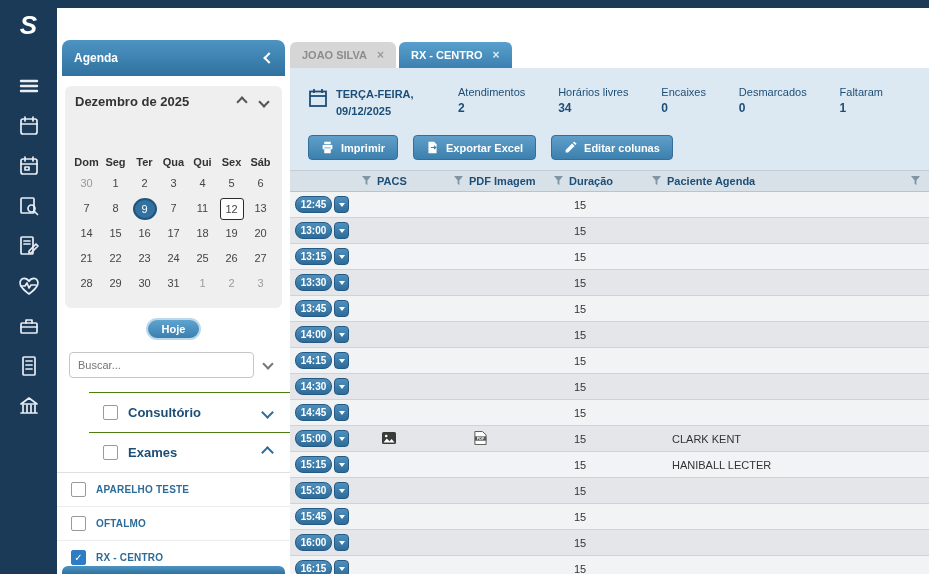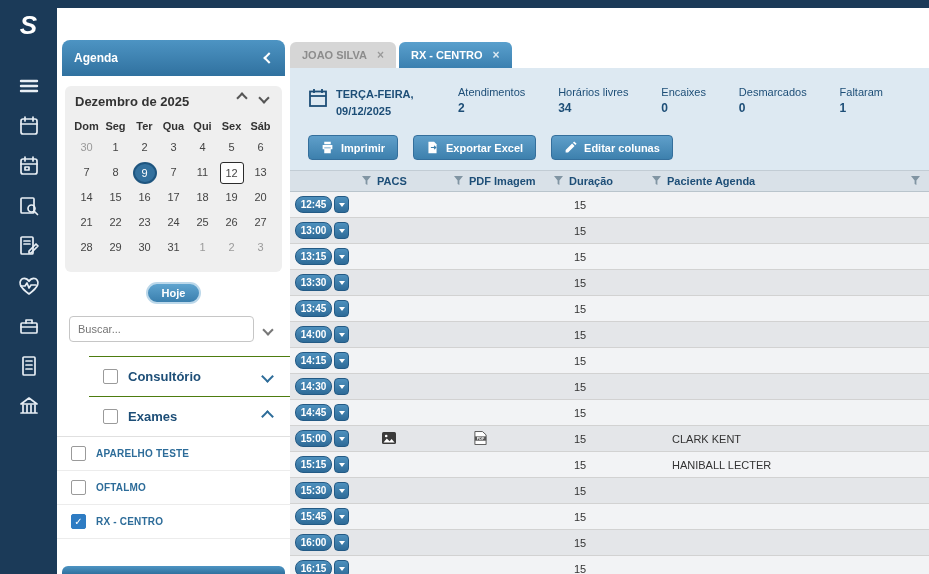--- a/index.html
+++ b/index.html
@@ -17,35 +17,35 @@
   
   .left-panel{position:absolute;left:57px;top:8px;width:233px;bottom:0;background:#fff;z-index:4;}
   .agenda-header{margin:32px 5px 0;height:36px;border-radius:8px 8px 0 0;
       background:linear-gradient(#4d94c3,#30719f);display:flex;align-items:center;
       justify-content:space-between;padding:0 12px;color:#fff;font-weight:bold;font-size:12px;}
   .chev{display:inline-block;width:6px;height:6px;border-right:2px solid currentColor;border-bottom:2px solid currentColor;}
   .chev.down{transform:rotate(45deg);}
   .chev.up{transform:rotate(-135deg);}
   .chev.left{transform:rotate(135deg);}
   .cal-card{margin:10px 8px 0;background:#efefef;border-radius:6px;padding:8px 6px 10px;}
-  .cal-top{display:flex;justify-content:space-between;padding:0 4px 6px;}
+  .cal-top{display:flex;align-items:center;justify-content:space-between;padding:0 4px 6px;}
   .cal-month{font-size:13px;font-weight:bold;color:#333;}
   .cal-nav{display:flex;gap:14px;color:#555;padding-right:4px;}
   .cal-nav span{cursor:pointer;}
-  .cal-grid{display:grid;grid-template-columns:repeat(7,29px);justify-content:center;}
+  .cal-grid{display:grid;grid-template-columns:repeat(7,29px);justify-content:center;margin-top:36px;}
   .cal-h{height:22px;display:flex;align-items:center;justify-content:center;font-size:11px;font-weight:bold;color:#333;}
   .cal-d{height:25px;display:flex;justify-content:center;font-size:11px;color:#444;cursor:pointer;}
   .cal-d span{width:22px;height:20px;display:flex;align-items:center;justify-content:center;border-radius:4px;}
   .cal-d.other{color:#9a9a9a;}
   .cal-d.sel span{background:#34719e;border:2px solid #1e557f;border-radius:50%;color:#fff;width:20px;height:18px;}
   .cal-d.today span{border:1px solid #2b2b2b;border-radius:3px;background:#fdfdfd;}
   .hoje-wrap{display:flex;justify-content:center;margin:10px 0 12px;}
   .hoje{background:linear-gradient(#5fa4cf,#3a7fae);border:2px solid #bcd8ea;border-radius:12px;
         color:#fff;font-weight:bold;font-size:11px;padding:3px 14px;cursor:pointer;}
-  .search-row{display:flex;align-items:flex-end;margin:8px 12px 14px;gap:4px;}
+  .search-row{display:flex;align-items:flex-start;margin:8px 12px 14px;gap:4px;}
   .search-input{flex:1;height:24px;border:1px solid #c6c6c6;border-radius:4px;padding:0 8px;
         font-size:11px;color:#555;font-family:"Liberation Sans",sans-serif;background:#fff;}
   .search-dd{width:20px;height:24px;display:flex;align-items:center;justify-content:center;color:#777;cursor:pointer;background:none;border:none;}
   .section{display:flex;align-items:center;gap:10px;padding:12px 14px;border-top:1px solid #4d7c0f;cursor:pointer;margin-left:32px;}
   .section .lbl{flex:1;color:#1d4e77;font-weight:bold;font-size:13px;}
   .section .chev{color:#2d6c99;width:7px;height:7px;margin-right:4px;}
   .cb{width:13px;height:13px;border:1px solid #9a9a9a;border-radius:2px;background:#fff;display:inline-flex;
       align-items:center;justify-content:center;font-size:10px;color:#fff;flex:none;cursor:pointer;}
   .cb.checked{background:#2e7cc3;border-color:#2e7cc3;}
   .exam-list{border-top:1px solid #e0e0e0;}

